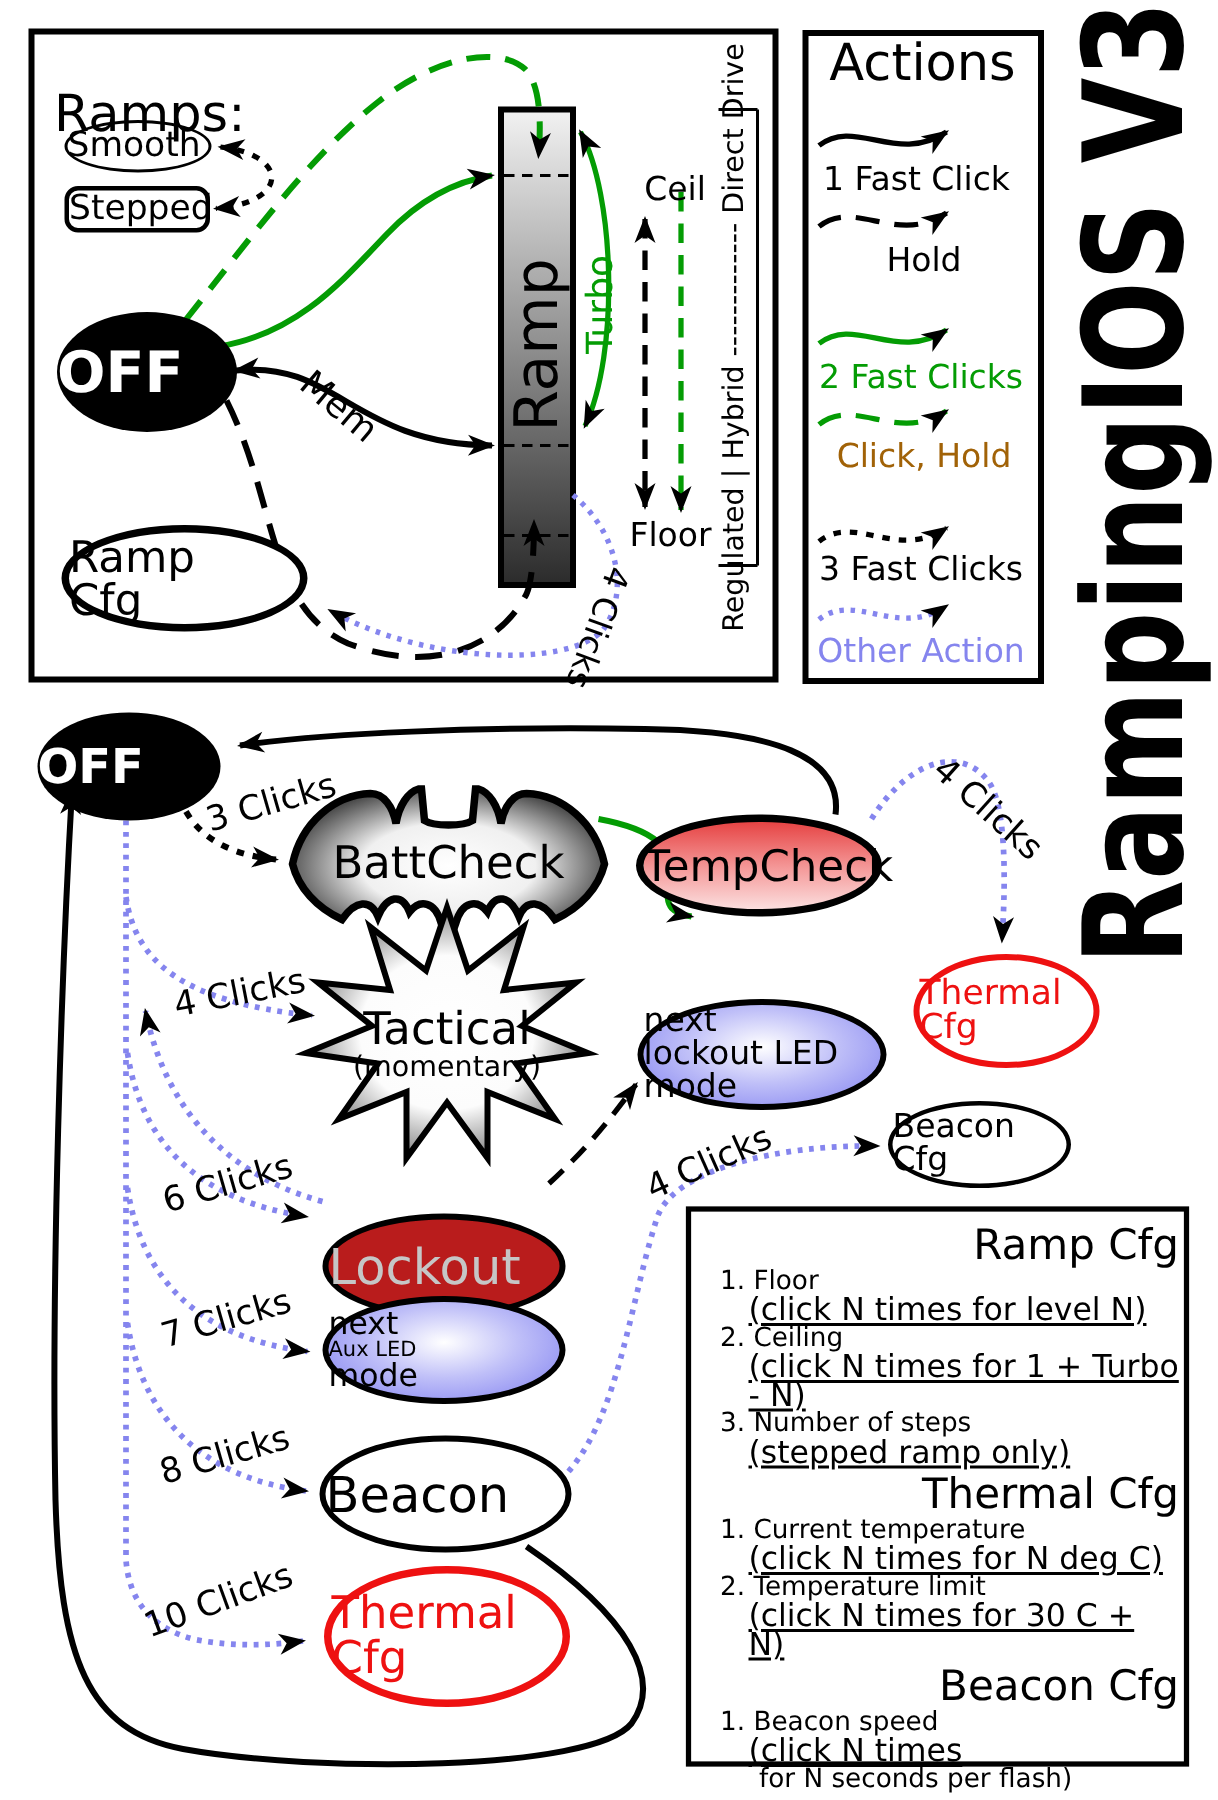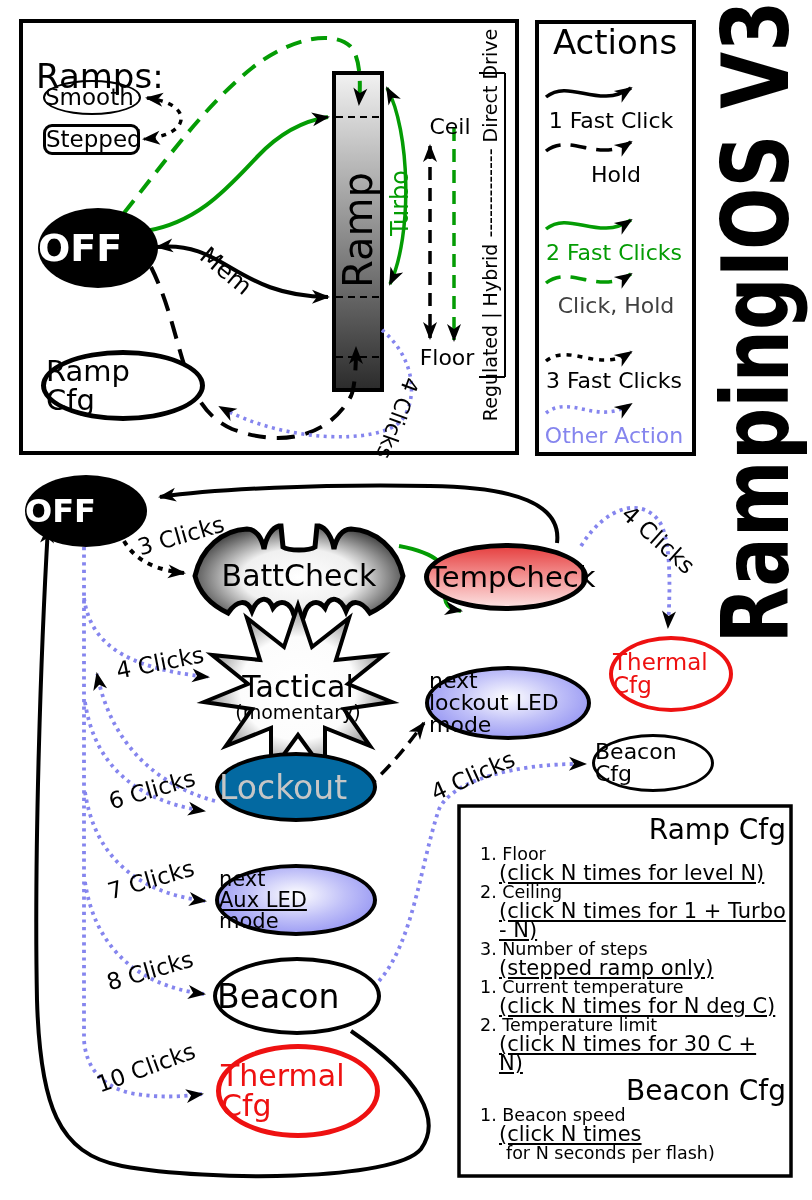--- a/index.html
+++ b/index.html
@@ -126,26 +126,26 @@
 </div>
 <div class="node purple-node" style="left:425px;top:666px;width:166px;height:74px;">
   <span style="font-size:22px;">next</span>
   <span style="font-size:22px;">lockout LED</span>
   <span style="font-size:22px;">mode</span>
 </div>
 <div class="node white-node" style="left:592px;top:734px;width:122px;height:58px;border-width:3.5px;">
   <span style="font-size:22px;">Beacon</span>
   <span style="font-size:22px;">Cfg</span>
 </div>
-<div class="node" style="left:215px;top:752px;width:162px;height:70px;background:#0369a1;border:4.5px solid #000;">
+<div class="node" style="left:215px;top:809px;width:162px;height:70px;background:#b91c1c;border:4.5px solid #000;">
   <span style="font-size:33px;color:#c6c6c6;">Lockout</span>
 </div>
 <div class="node purple-node" style="left:215px;top:864px;width:162px;height:72px;">
   <span style="font-size:21px;">next</span>
-  <span style="font-size:21px;text-decoration:underline;">Aux LED</span>
+  <span style="font-size:14px;">Aux LED</span>
   <span style="font-size:21px;">mode</span>
 </div>
 <div class="node white-node" style="left:213px;top:957px;width:168px;height:78px;">
   <span style="font-size:33px;">Beacon</span>
 </div>
 <div class="node red-outline" style="left:216px;top:1044px;width:164px;height:94px;border-width:5.5px;">
   <span style="font-size:30px;">Thermal</span>
   <span style="font-size:30px;">Cfg</span>
 </div>
 
@@ -155,21 +155,21 @@
 <div class="ctr" style="left:450px;top:127px;font-size:22px;">Ceil</div>
 <div class="ctr" style="left:447px;top:358px;font-size:22px;">Floor</div>
 <div class="ctr" style="left:226px;top:271px;transform:translate(-50%,-50%) rotate(40deg);font-size:24px;">Mem</div>
 <div class="ctr" style="left:397px;top:418px;transform:translate(-50%,-50%) rotate(110deg);font-size:22px;">4 Clicks</div>
 <div class="ctr" style="left:490px;top:225px;transform:translate(-50%,-50%) rotate(-90deg);font-size:19px;">Regulated | Hybrid ------------- Direct Drive</div>
 
 <div class="ctr" style="left:615px;top:42px;font-size:34px;">Actions</div>
 <div class="legend-label" style="left:611px;top:120px;">1 Fast Click</div>
 <div class="legend-label" style="left:616px;top:174px;text-align:right;">Hold</div>
 <div class="legend-label" style="left:614px;top:252px;color:#049c04;">2 Fast Clicks</div>
-<div class="legend-label" style="left:616px;top:305px;color:#404040;">Click, Hold</div>
+<div class="legend-label" style="left:616px;top:305px;color:#a16207;">Click, Hold</div>
 <div class="legend-label" style="left:614px;top:380px;">3 Fast Clicks</div>
 <div class="legend-label" style="left:614px;top:435px;color:#8585ee;">Other Action</div>
 
 <div class="ctr" style="left:757px;top:322px;transform:translate(-50%,-50%) rotate(-90deg) scaleX(0.8);font-size:92px;font-weight:bold;">RampingIOS V3</div>
 
 <div class="ctr" style="left:181px;top:536px;transform:translate(-50%,-50%) rotate(-16deg);font-size:23px;">3 Clicks</div>
 <div class="ctr" style="left:299px;top:576px;font-size:30px;">BattCheck</div>
 <div class="ctr" style="left:658px;top:540px;transform:translate(-50%,-50%) rotate(42deg);font-size:23px;">4 Clicks</div>
 <div class="ctr" style="left:160px;top:663px;transform:translate(-50%,-50%) rotate(-11deg);font-size:23px;">4 Clicks</div>
 <div class="ctr" style="left:298px;top:687px;font-size:30px;">Tactical</div>
@@ -181,20 +181,21 @@
 <div class="ctr" style="left:473px;top:776px;transform:translate(-50%,-50%) rotate(-24deg);font-size:23px;">4 Clicks</div>
 
 <div class="cfgbox">
   <div class="cfg-h">Ramp Cfg</div>
   <div class="cfg-l1">1. Floor</div>
   <div class="cfg-l2">(click N times for level N)</div>
   <div class="cfg-l1">2. Ceiling</div>
   <div class="cfg-l2">(click N times for 1 + Turbo - N)</div>
   <div class="cfg-l1">3. Number of steps</div>
   <div class="cfg-l2">(stepped ramp only)</div>
+  <div class="cfg-h">Thermal Cfg</div>
   <div class="cfg-l1">1. Current temperature</div>
   <div class="cfg-l2">(click N times for N deg C)</div>
   <div class="cfg-l1">2. Temperature limit</div>
   <div class="cfg-l2">(click N times for 30 C + N)</div>
   <div class="cfg-h">Beacon Cfg</div>
   <div class="cfg-l1">1. Beacon speed</div>
   <div class="cfg-l2">(click N times</div>
   <div class="cfg-l3">for N seconds per flash)</div>
 </div>
 

